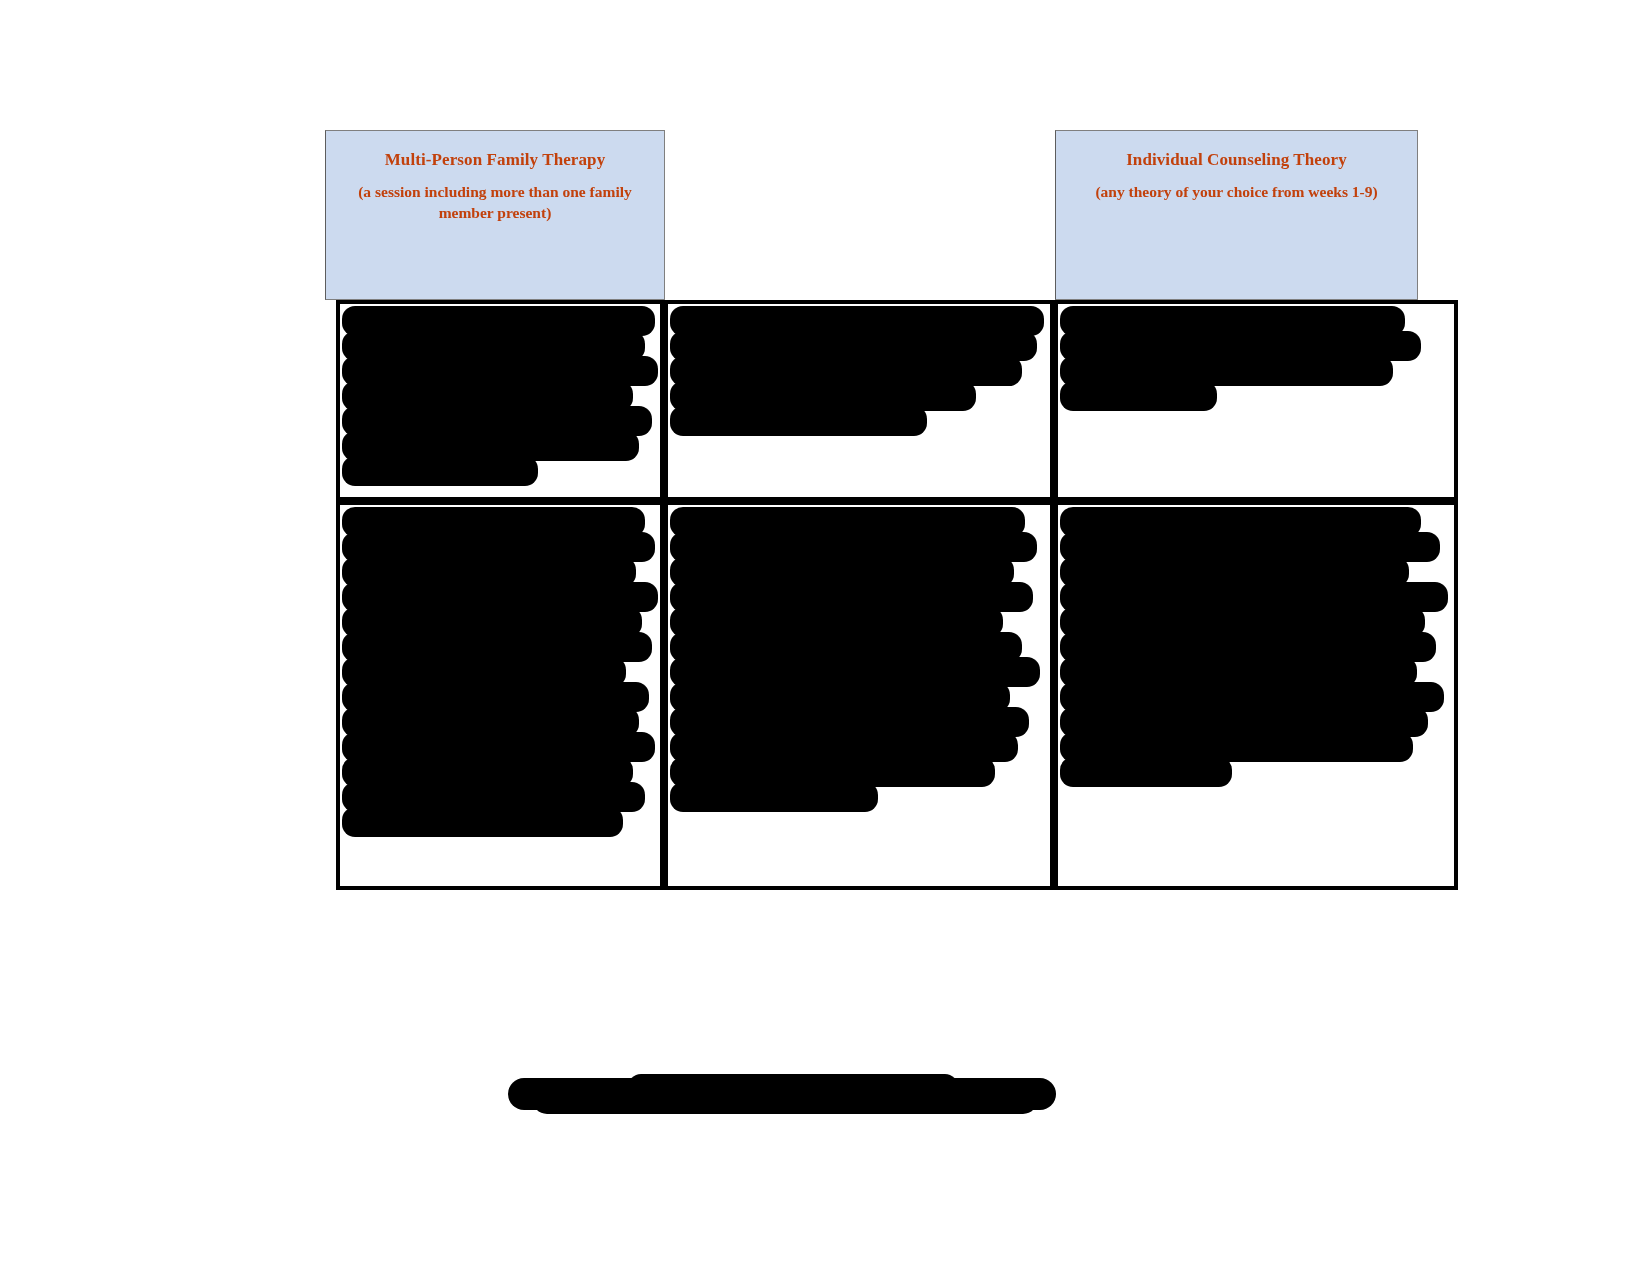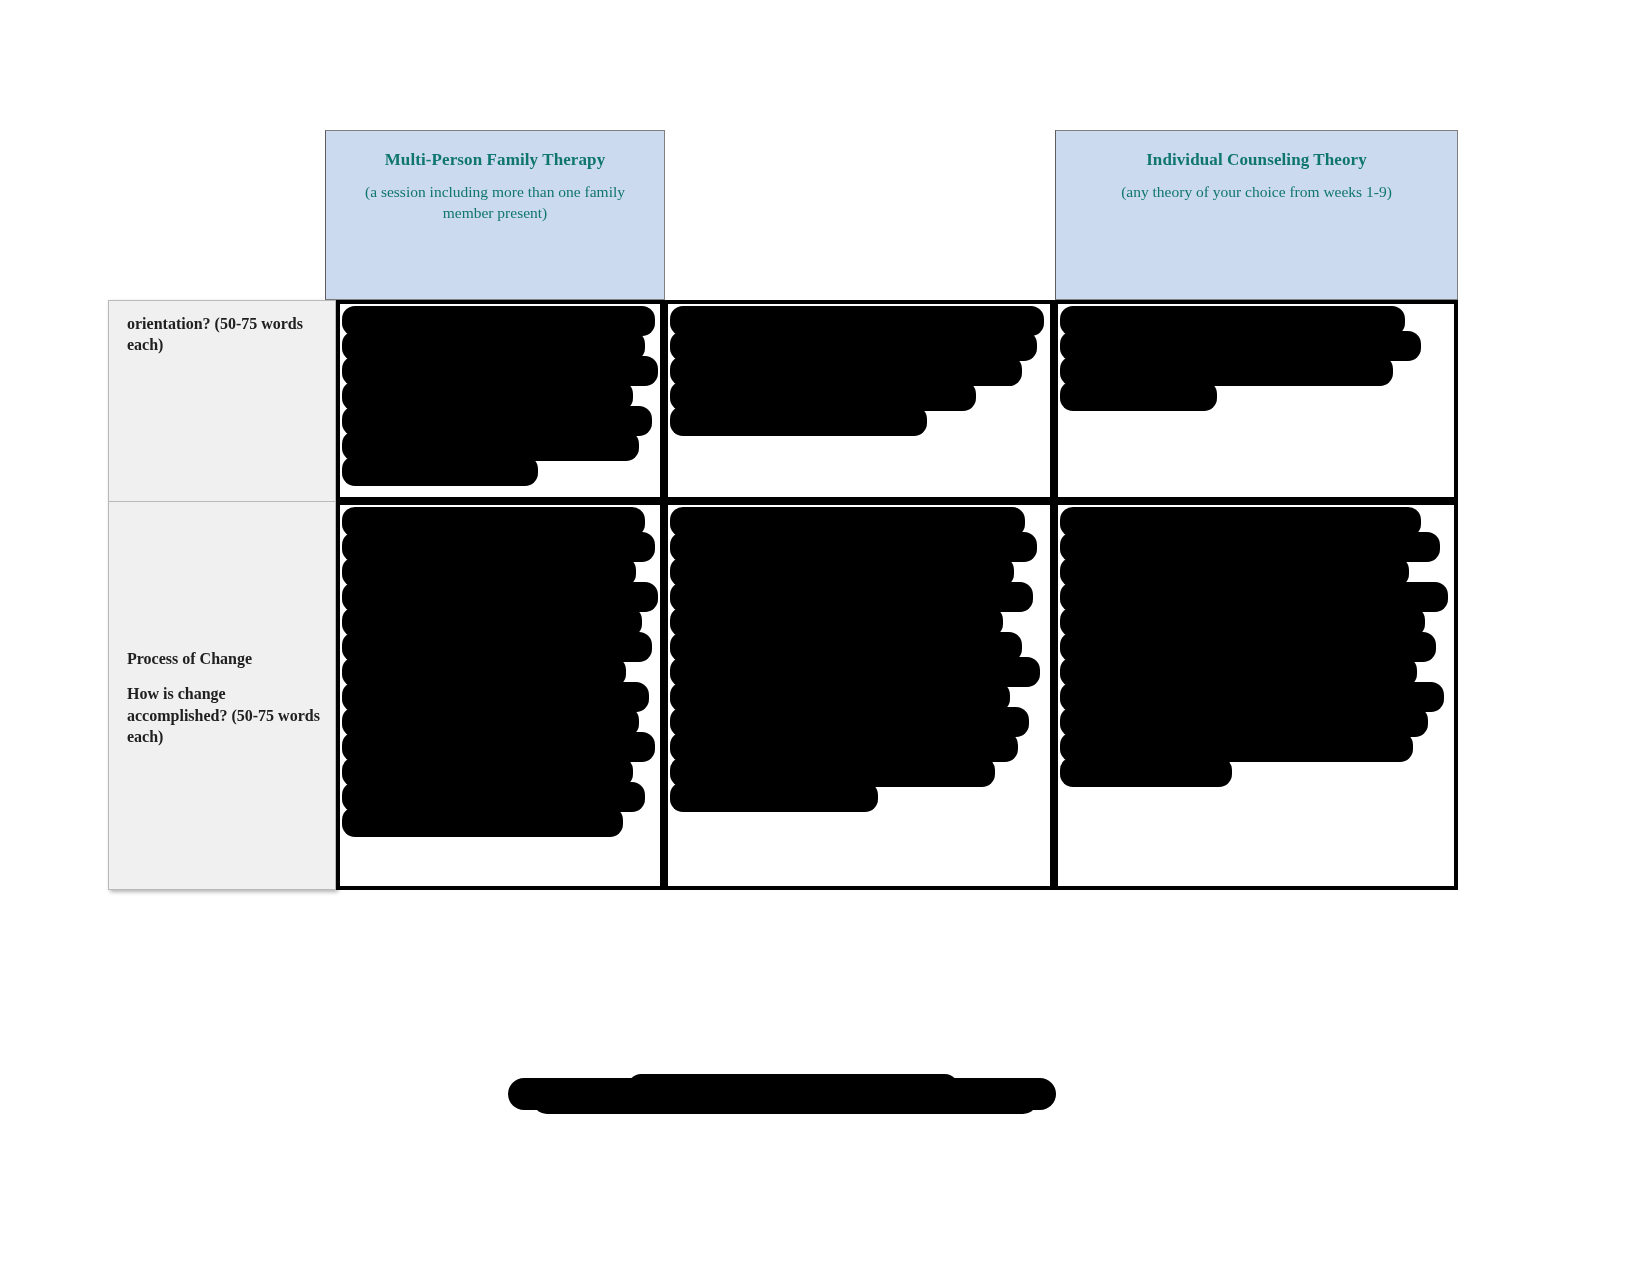--- a/index.html
+++ b/index.html
@@ -42,35 +42,35 @@
   .hcell {
     position: absolute;
     top: 0;
     height: 170px;
     background: #ccdaef;
     box-sizing: border-box;
     border: 1px solid #7f7f7f;
     border-left-color: #5d5d5d;
     padding: 18px 16px 6px 16px;
     text-align: center;
-    color: #0f766e;
+    color: #c2410c;
   }
   .hcell.c1 { left: 0px;   width: 340px; }
   .hcell.c2 { left: 339px; width: 392px; }
-  .hcell.c3 { left: 730px; width: 403px; text-align: center; }
+  .hcell.c3 { left: 730px; width: 363px; text-align: center; }
 
   .hcell .htitle {
     font-weight: bold;
     font-size: 17px;
     line-height: 1.28;
     filter: blur(0.75px);
     letter-spacing: 0.1px;
   }
   .hcell .hsub {
-    font-weight: normal;
+    font-weight: bold;
     font-size: 15.5px;
     line-height: 1.35;
     margin-top: 11px;
     filter: blur(0.75px);
   }
 
   
   .label-col {
     position: absolute;
     left: 0px;
@@ -192,33 +192,20 @@
       </div>
 
 
       <div class="hcell c3">
         <div class="htitle">Individual Counseling Theory</div>
         <div class="hsub">(any theory of your choice from weeks 1-9)</div>
       </div>
 
     </div>
 
-    <div class="label-col">
-
-      <div class="label-cell r1">
-        <div>orientation? (50-75 words each)</div>
-      </div>
-
-      <div class="label-cell r2">
-        <div>Process of Change</div>
-        <div class="lc-gap"></div>
-        <div>How is change accomplished? (50-75 words each)</div>
-      </div>
-
-    </div>
 
     <div class="body-grid">
 
       <div class="bcell r1c1">
         <span class="sr-text">redacted</span>
         <div class="redact-lines dense">
           <span class="rline" style="width:99%"></span>
           <span class="rline" style="width:96%"></span>
           <span class="rline" style="width:100%"></span>
           <span class="rline" style="width:92%"></span>

